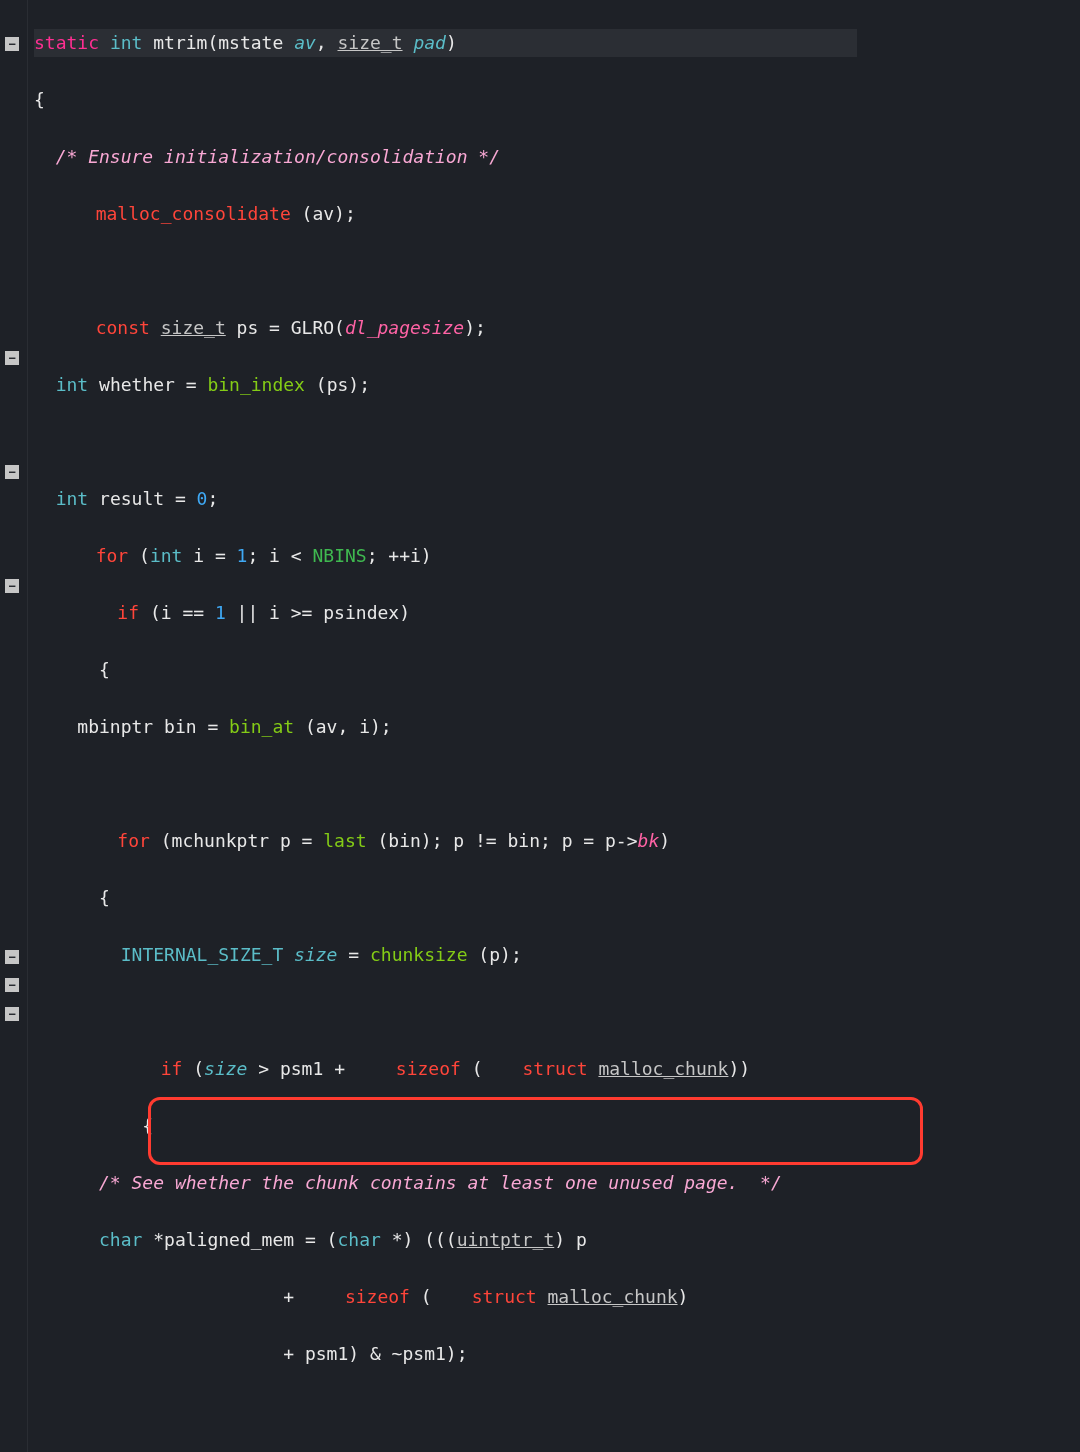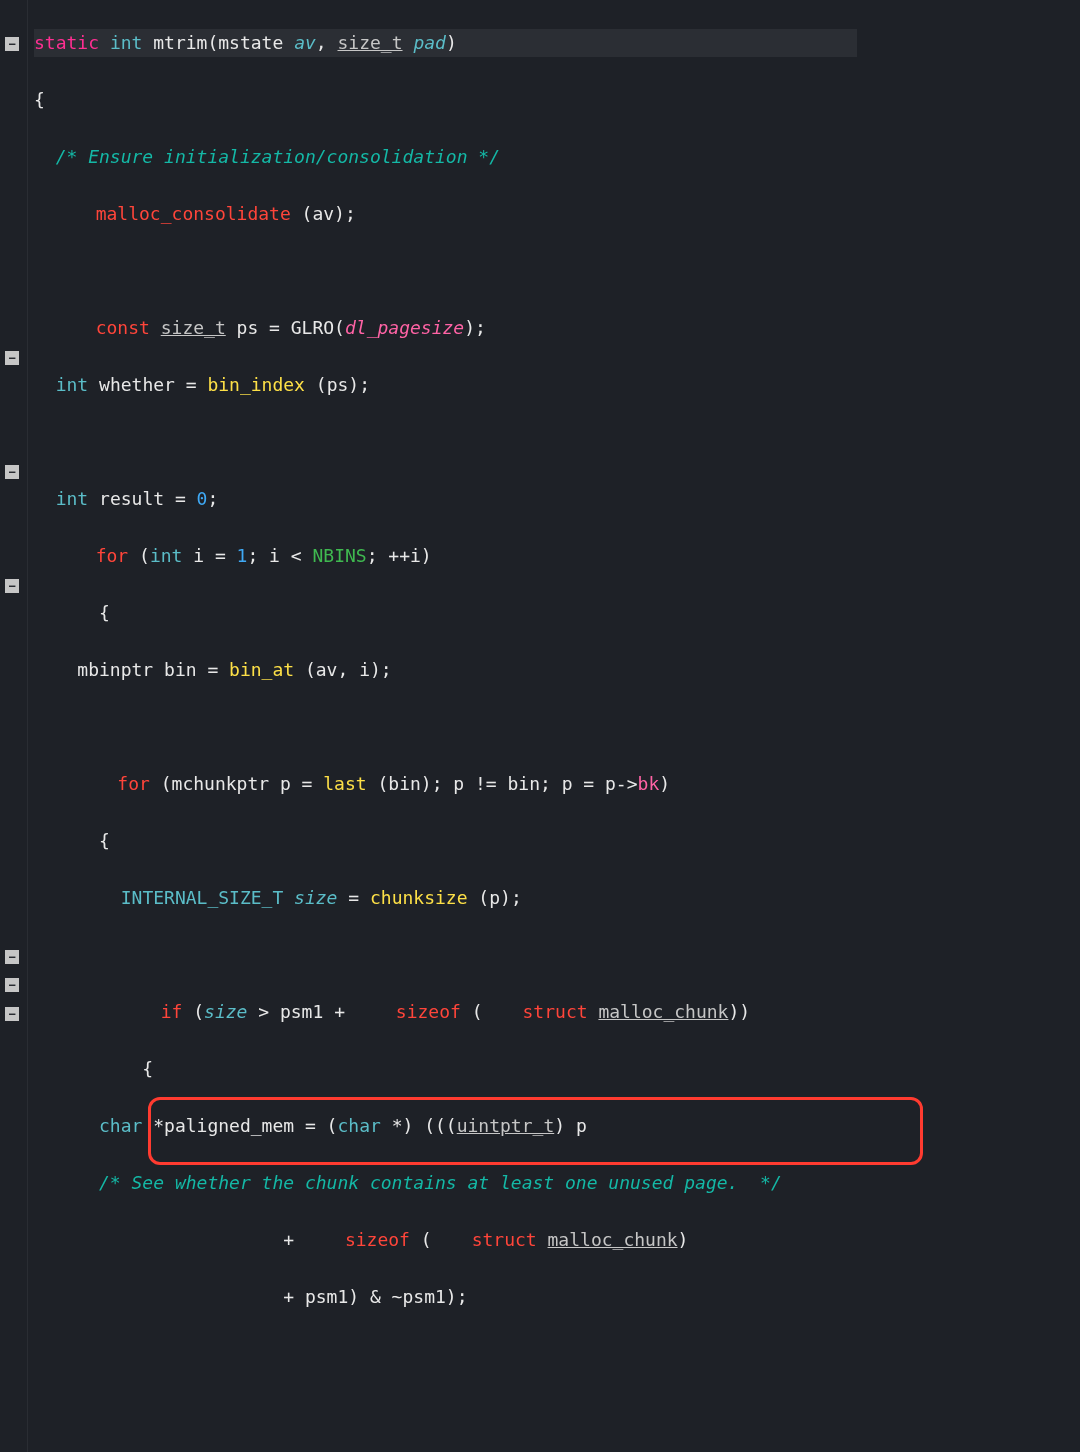--- a/index.html
+++ b/index.html
@@ -49,28 +49,28 @@
     border: 3px solid #ff3b30;
     border-radius: 12px;
     position: absolute;
     pointer-events: none;
   }
 
   .kw-pink { color: #ff2f92; }
   .kw-red { color: #ff453a; margin-left: 40px; }
   .type-teal { color: #5bbdc8; }
   .type-u { color: #c6c6c6; text-decoration: underline; }
-  .fn-green { color: #fde047; }
+  .fn-green { color: #84cc16; }
   .white { color: #e8e8e8; }
   .num { color: #3fa9f5; }
   .macro { color: #3fb950; }
-  .comment { color: #14b8a6; font-style: italic; margin-top: 30px; }
+  .comment { color: #f9a8d4; font-style: italic; margin-top: 30px; }
   .ital { font-style: italic; color: #5bbdc8; }
   .pink-ital { font-style: italic; color: #ff63a5; }
-  .member { color: #ff63a5; text-align: right; }
+  .member { font-style: italic; color: #ff63a5; text-align: right; }
 </style>
 </head>
 <body>
 
 <div class="editor">
   <div class="gutter">
     <div class="fold" style="top:37px"></div>
     <div class="fold" style="top:351px"></div>
     <div class="fold" style="top:465px"></div>
     <div class="fold" style="top:579px"></div>
@@ -83,31 +83,32 @@
 <span class="line hl-line"><span class="kw-pink">static</span> <span class="type-teal">int</span> <span class="white">mtrim</span><span class="white">(mstate </span><span class="ital">av</span><span class="white">, </span><span class="type-u">size_t</span><span> </span><span class="ital">pad</span><span class="white">)</span></span>
 <span class="line"><span class="white">{</span></span>
 <span class="line"><span class="comment">  /* Ensure initialization/consolidation */</span></span>
 <span class="line">  <span class="kw-red">malloc_consolidate</span><span class="white"> (av);</span></span>
 <span class="line"></span>
 <span class="line">  <span class="kw-red">const</span><span> </span><span class="type-u">size_t</span><span class="white"> ps = GLRO(</span><span class="pink-ital">dl_pagesize</span><span class="white">);</span></span>
 <span class="line">  <span class="type-teal">int</span><span class="white"> whether = </span><span class="fn-green">bin_index</span><span class="white"> (ps);</span></span>
 <span class="line"></span>
 <span class="line">  <span class="type-teal">int</span><span class="white"> result = </span><span class="num">0</span><span class="white">;</span></span>
 <span class="line">  <span class="kw-red">for</span><span class="white"> (</span><span class="type-teal">int</span><span class="white"> i = </span><span class="num">1</span><span class="white">; i &lt; </span><span class="macro">NBINS</span><span class="white">; ++i)</span></span>
+<span class="line">    <span class="kw-red">if</span><span class="white"> (i == </span><span class="num">1</span><span class="white"> || i &gt;= psindex)</span></span>
 <span class="line"><span class="white">      {</span></span>
 <span class="line"><span class="white">    mbinptr bin = </span><span class="fn-green">bin_at</span><span class="white"> (av, i);</span></span>
 <span class="line"></span>
 <span class="line">    <span class="kw-red">for</span><span class="white"> (mchunkptr p = </span><span class="fn-green">last</span><span class="white"> (bin); p != bin; p = p-&gt;</span><span class="member">bk</span><span class="white">)</span></span>
 <span class="line"><span class="white">      {</span></span>
 <span class="line">        <span class="type-teal">INTERNAL_SIZE_T</span><span> </span><span class="ital">size</span><span class="white"> = </span><span class="fn-green">chunksize</span><span class="white"> (p);</span></span>
 <span class="line"></span>
 <span class="line">        <span class="kw-red">if</span><span class="white"> (</span><span class="ital">size</span><span class="white"> &gt; psm1 + </span><span class="kw-red">sizeof</span><span class="white"> (</span><span class="kw-red">struct</span><span> </span><span class="type-u">malloc_chunk</span><span class="white">))</span></span>
 <span class="line"><span class="white">          {</span></span>
+<span class="line"><span class="comment">      /* See whether the chunk contains at least one unused page.  */</span></span>
 <span class="line">      <span class="type-teal">char</span><span class="white"> *paligned_mem = (</span><span class="type-teal">char</span><span class="white"> *) (((</span><span class="type-u">uintptr_t</span><span class="white">) p</span></span>
-<span class="line"><span class="comment">      /* See whether the chunk contains at least one unused page.  */</span></span>
 <span class="line"><span class="white">                       + </span><span class="kw-red">sizeof</span><span class="white"> (</span><span class="kw-red">struct</span><span> </span><span class="type-u">malloc_chunk</span><span class="white">)</span></span>
 <span class="line"><span class="white">                       + psm1) &amp; ~psm1);</span></span>
 
 
 
 
 
 
 
 

